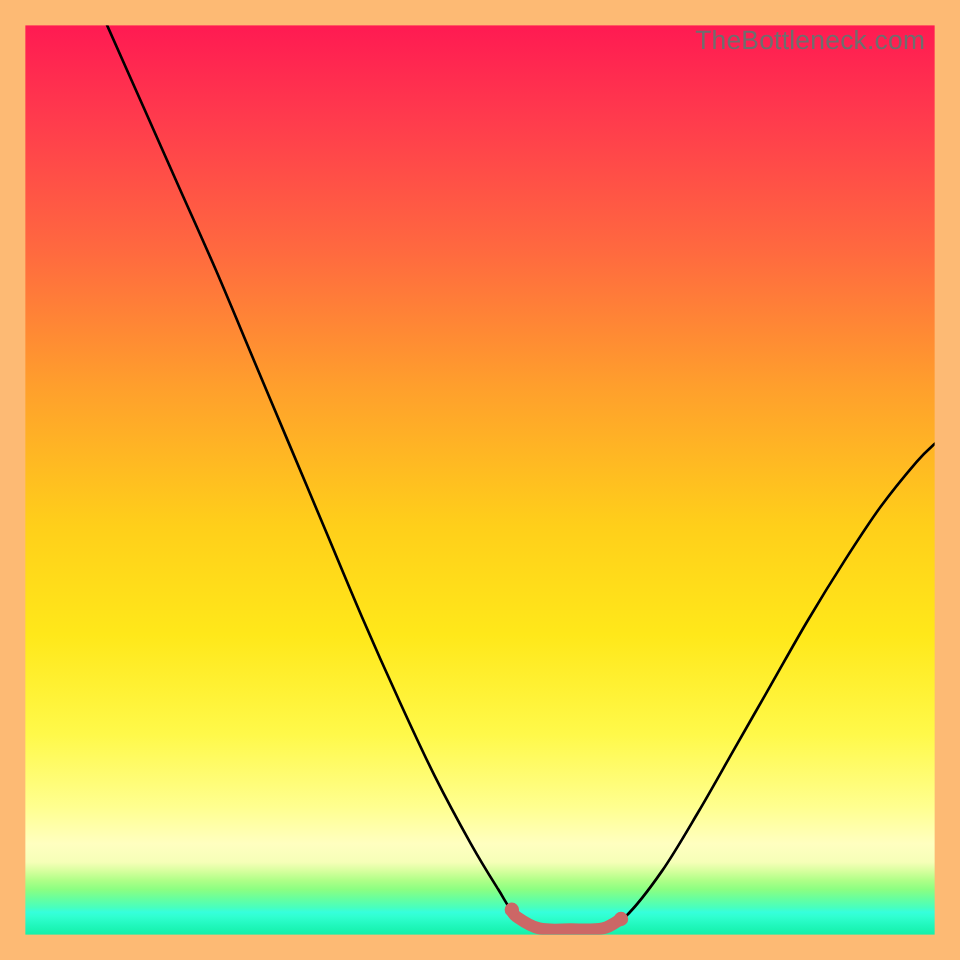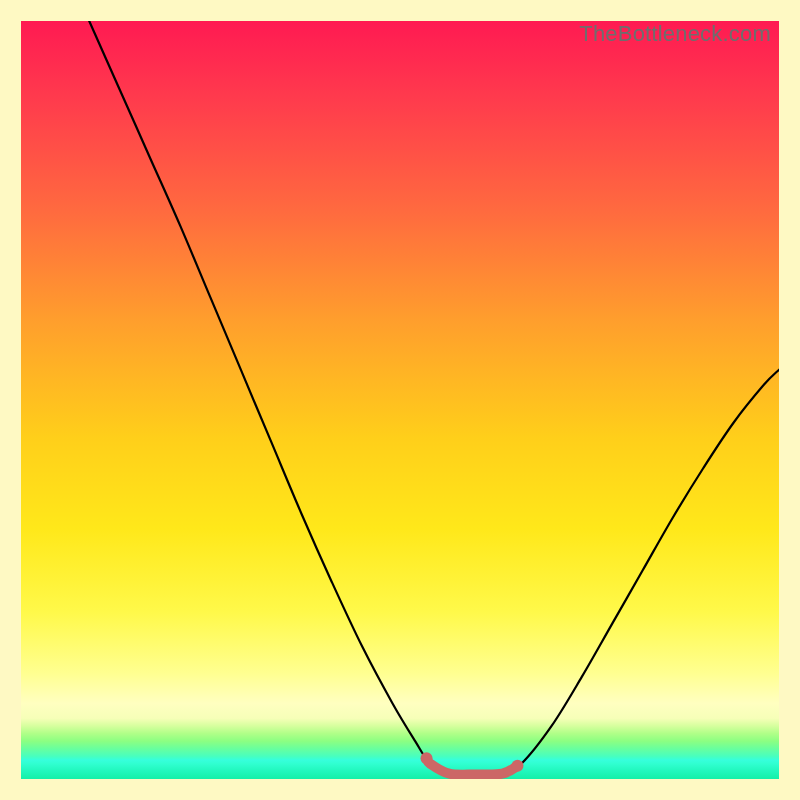--- a/index.html
+++ b/index.html
@@ -7,21 +7,21 @@
     width: 800px;
     height: 800px;
     background: #000;
     position: relative;
     overflow: hidden;
     font-family: Arial, Helvetica, sans-serif;
   }
   .outer {
     position: absolute;
     inset: 0;
-    background: #fef9c3;
+    background: #fdba74;
   }
   .plot {
     position: absolute;
     left: 21px;
     top: 21px;
     width: 758px;
     height: 758px;
     overflow: hidden;
   }
   .gradient {

